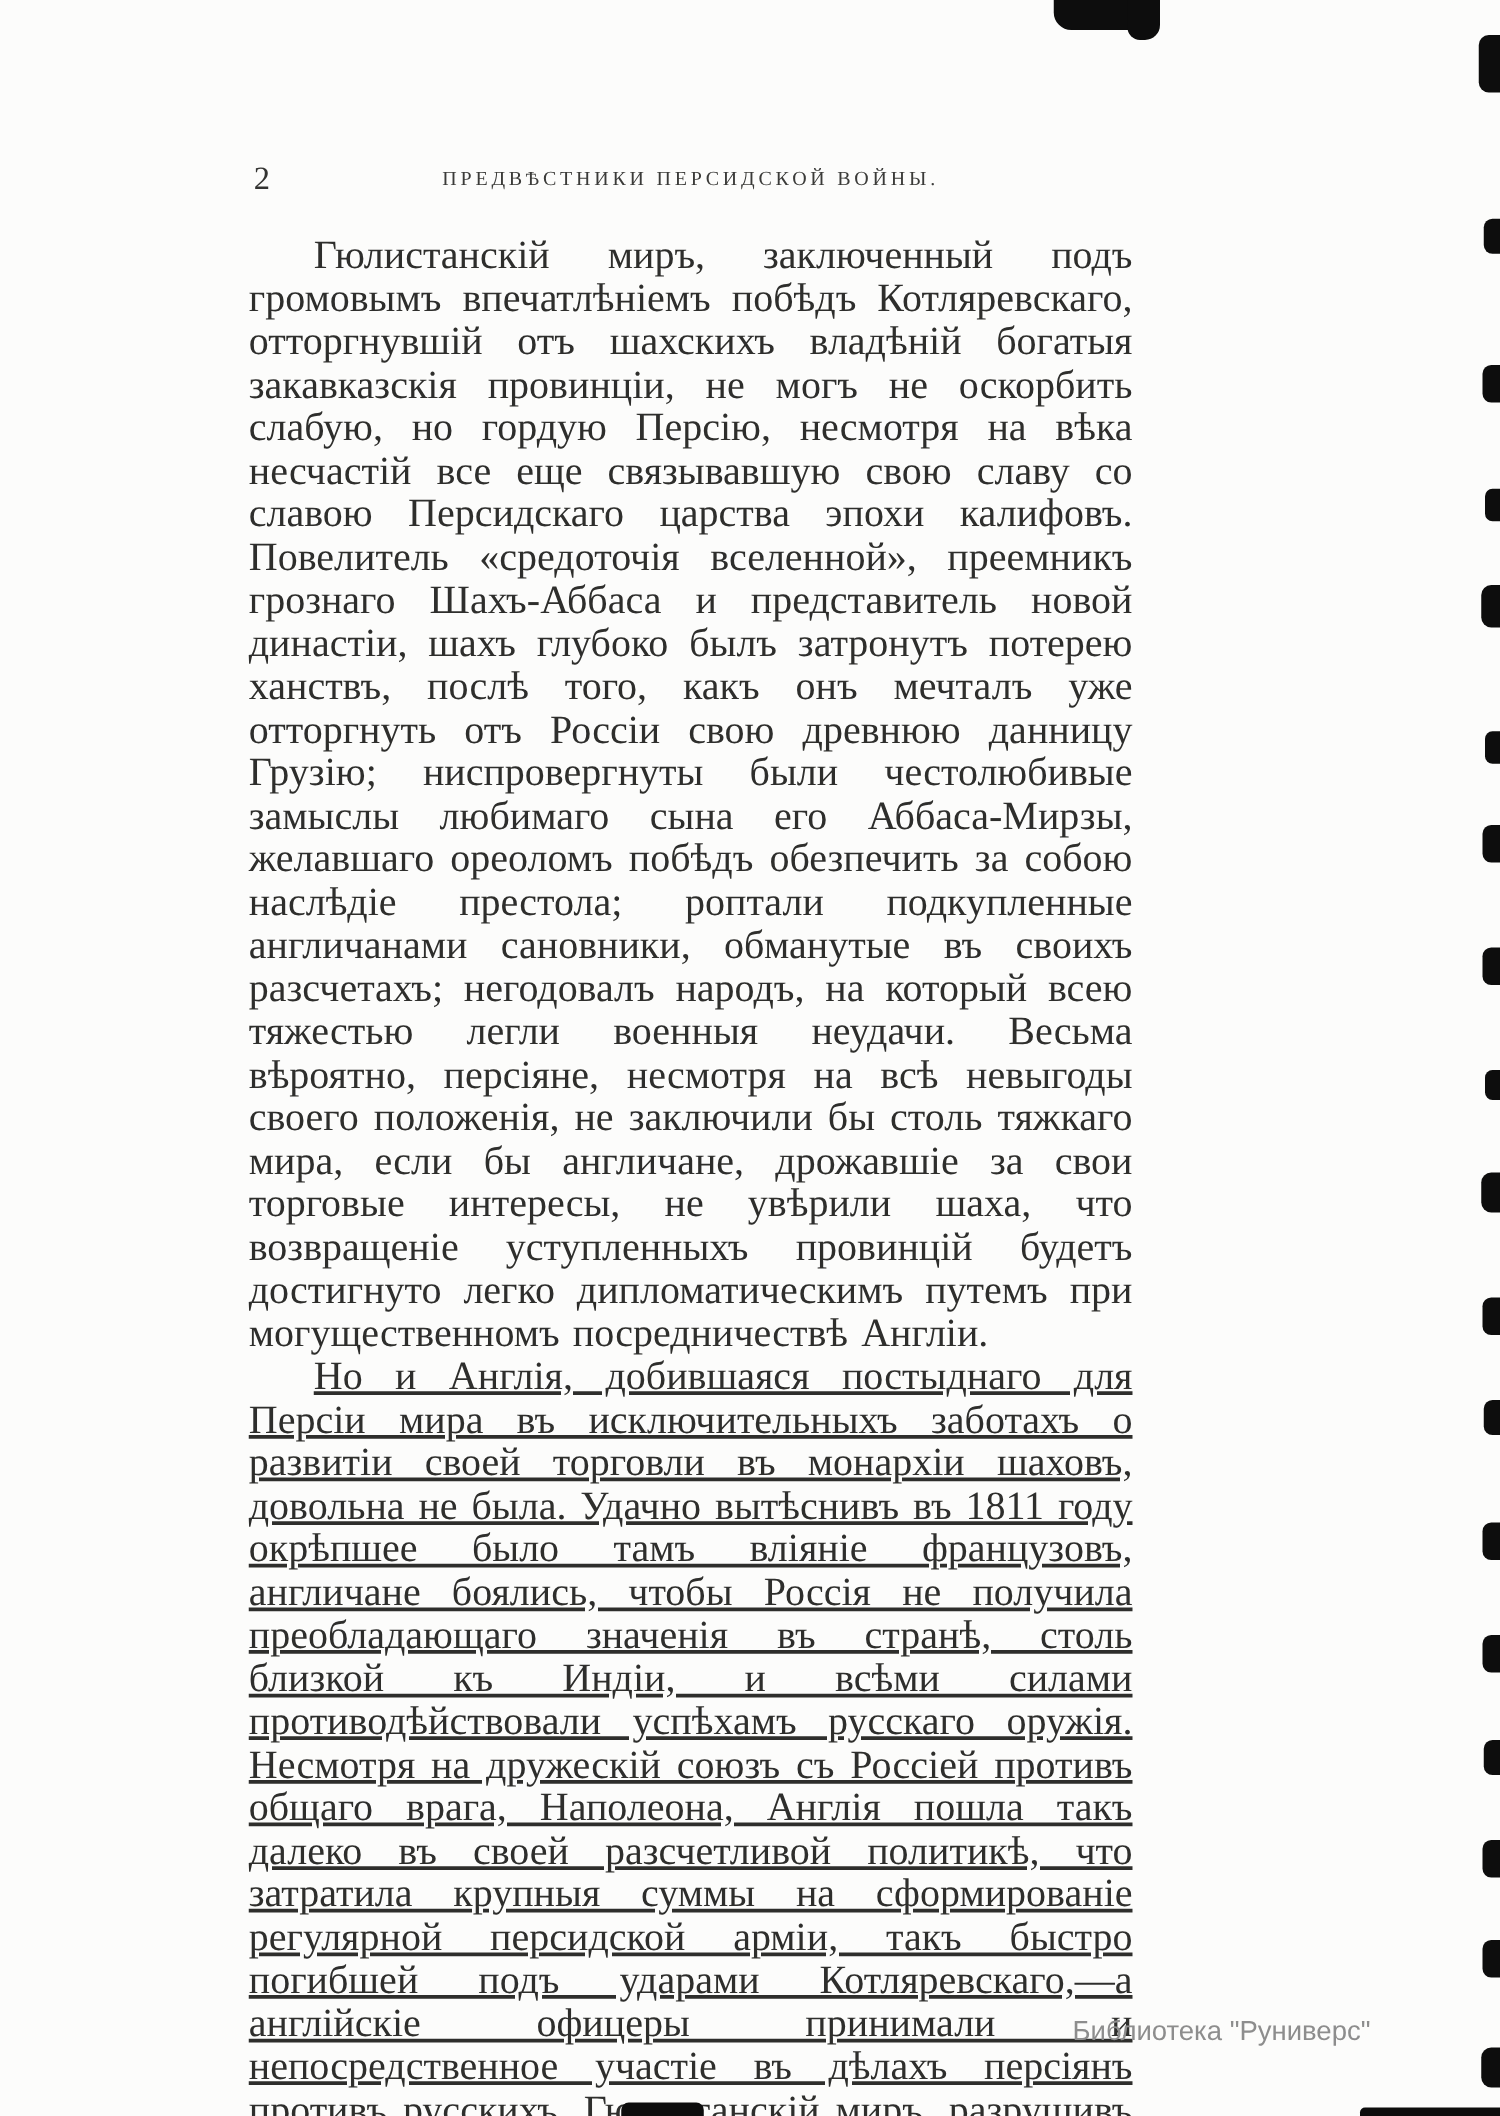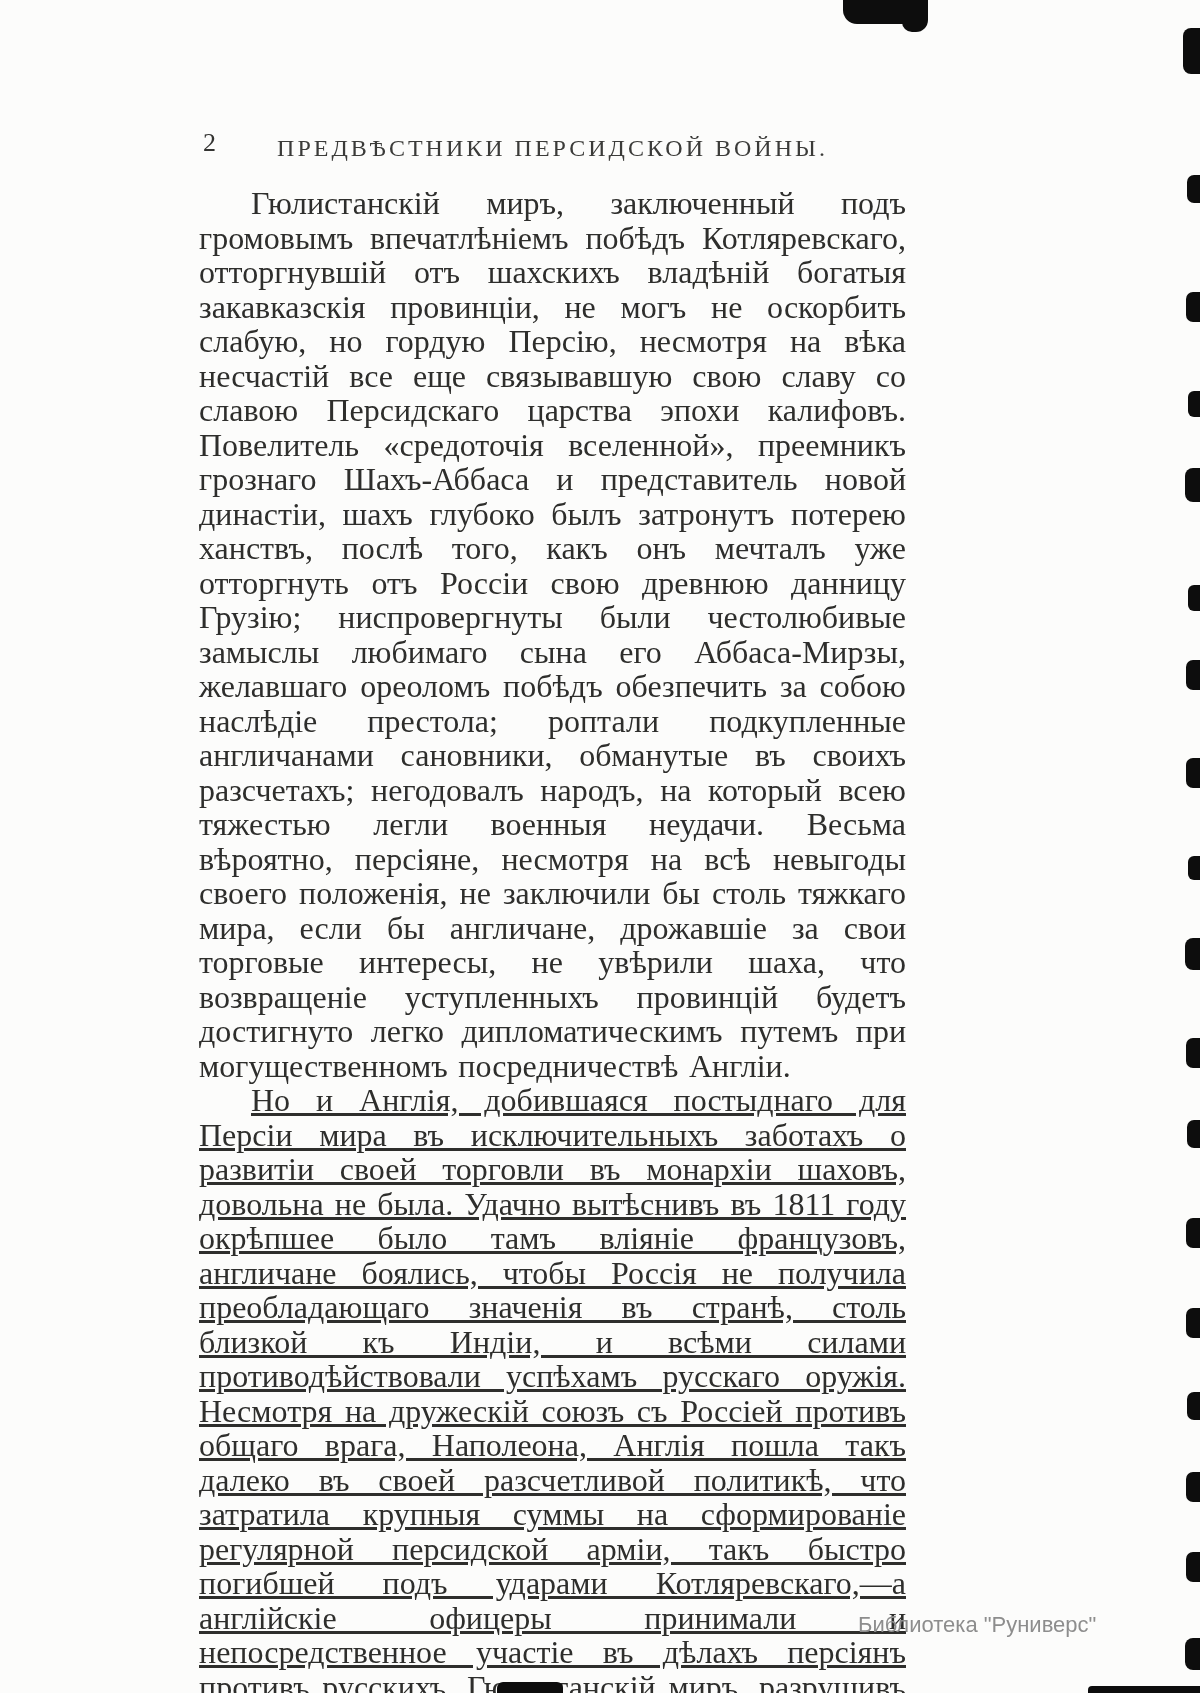--- a/index.html
+++ b/index.html
@@ -25,21 +25,21 @@
   .page-num {
     position: absolute;
     left: 4px;
     top: 0;
     font-size: 26px;
     color: #333331;
   }
   .header-title {
     display: block;
     text-align: center;
-    font-size: 24px;
+    font-size: 16px;
     letter-spacing: 3px;
     color: #3b3b39;
     padding-top: 7px;
   }
   .text-block {
     position: absolute;
     left: 199px;
     top: 186px;
     width: 707px;
     font-size: 32px;

